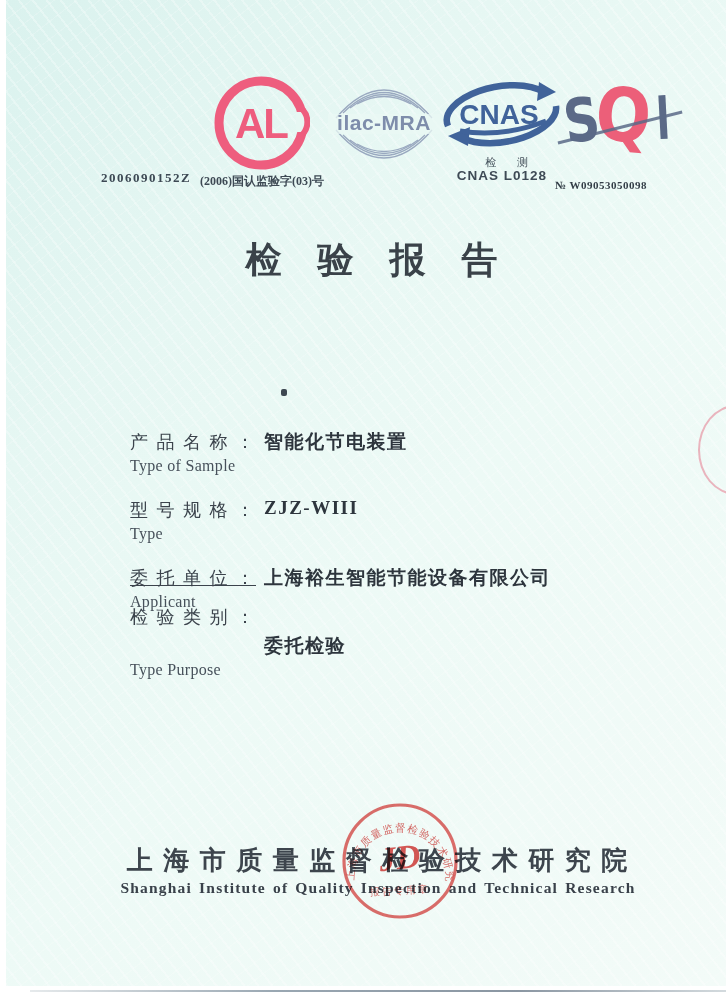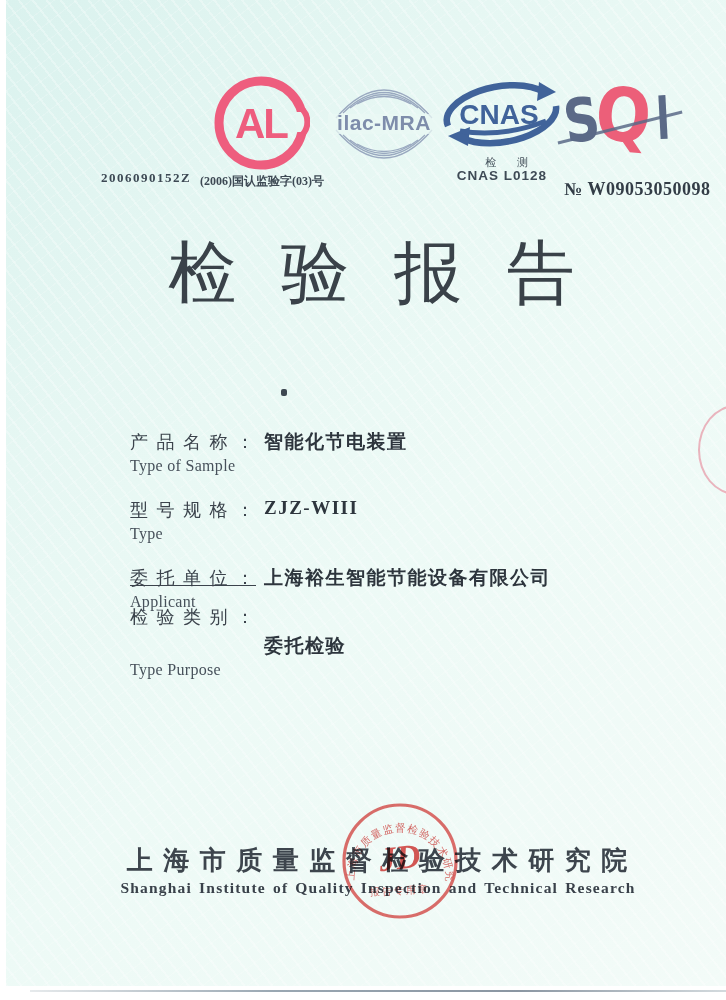--- a/index.html
+++ b/index.html
@@ -15,23 +15,23 @@
   .abs{position:absolute;}
   .centered{position:absolute;left:30px;right:0;text-align:center;}
   
   .cap{font-weight:bold;color:#3d4954;text-align:center;}
   .cap-num{font-size:13px;letter-spacing:1.5px;}
   .cap-cal{font-size:12px;letter-spacing:0;}
   
   .cnas-zh{font-size:11px;color:#46525c;letter-spacing:9px;text-align:center;padding-left:9px;}
   .cnas-code{font-size:13.5px;font-weight:bold;color:#3e4a55;letter-spacing:1px;text-align:center;
              font-family:"Liberation Sans","DejaVu Sans",sans-serif;}
-  .report-no{font-size:18px;font-weight:600;color:#333d47;letter-spacing:.5px;text-align:center;}
+  .report-no{font-size:11px;font-weight:600;color:#333d47;letter-spacing:.5px;}
   
-  .title-zh{top:228px;font-size:68px;font-weight:400;color:#3a4249;letter-spacing:13px;
+  .title-zh{top:236px;font-size:36px;font-weight:700;color:#3a4249;letter-spacing:13px;
             font-family:"Liberation Sans","DejaVu Sans",sans-serif;}
   .title-en{top:314px;font-size:31px;font-weight:bold;color:#3a4149;letter-spacing:5px;word-spacing:14px;
             font-family:"Liberation Sans","DejaVu Sans",sans-serif;}
   .artifact-dot{left:281px;top:389px;width:6px;height:7px;background:#3e4852;border-radius:2px;}
   
   .field-label{left:130px;font-size:18px;color:#3b434c;letter-spacing:2px;white-space:nowrap;}
   .field-en{left:130px;font-size:16px;color:#47515b;letter-spacing:.3px;}
   .field-value{left:264px;font-size:19px;font-weight:bold;color:#2d353d;letter-spacing:1.5px;white-space:nowrap;}
   
   .inst-zh{top:843px;font-size:26px;font-weight:600;color:#3d454d;letter-spacing:2px;white-space:nowrap;}

